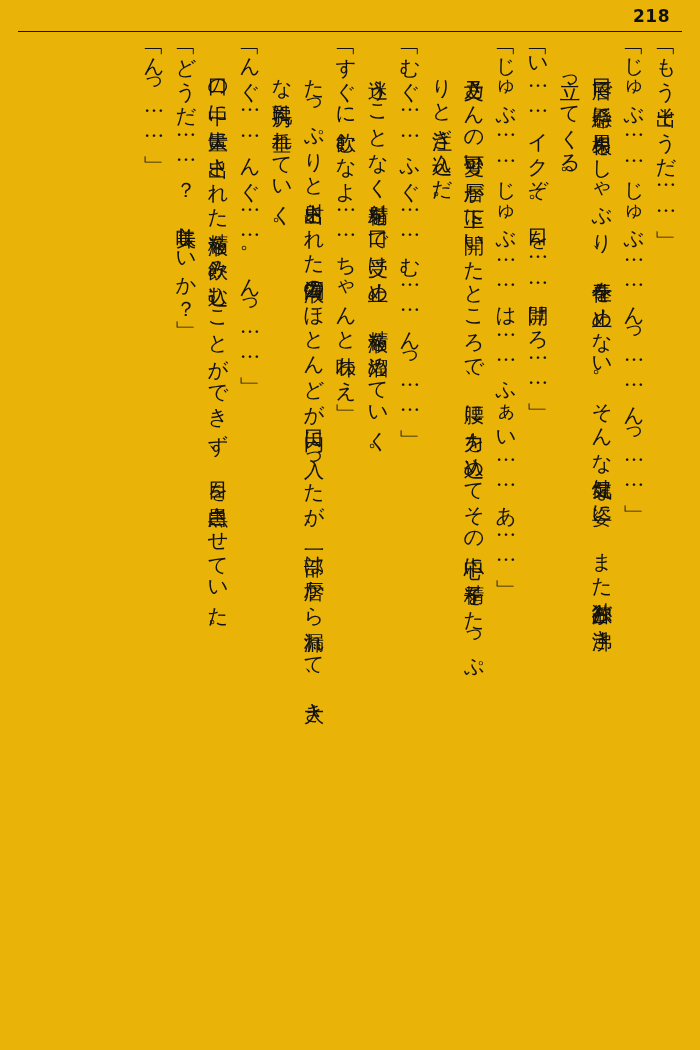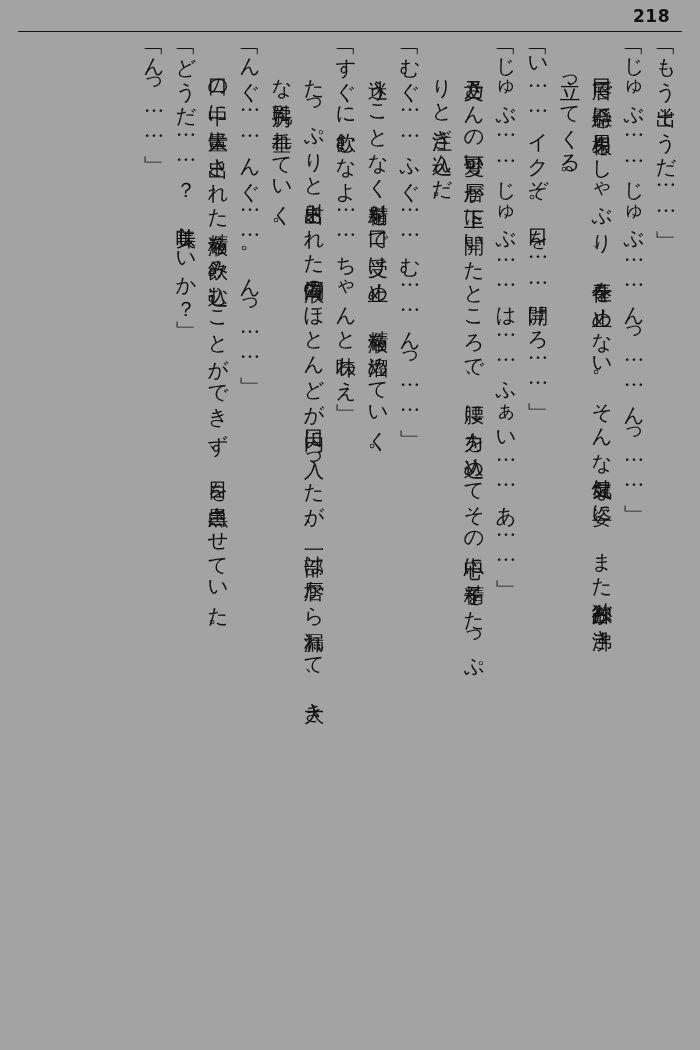--- a/index.html
+++ b/index.html
@@ -12,21 +12,21 @@
     height: 1050px;
     overflow: hidden;
     font-family: "DejaVu Serif", "Liberation Serif", serif;
     color: #111111;
   }
 
   .page {
     position: relative;
     width: 700px;
     height: 1050px;
-    background: #a3a3a3;
+    background: #eab308;
     box-sizing: border-box;
   }
 
   
   .page-number {
     position: absolute;
     top: 6px;
     right: 30px;
     font-family: "DejaVu Sans", "Liberation Sans", sans-serif;
     font-weight: bold;

